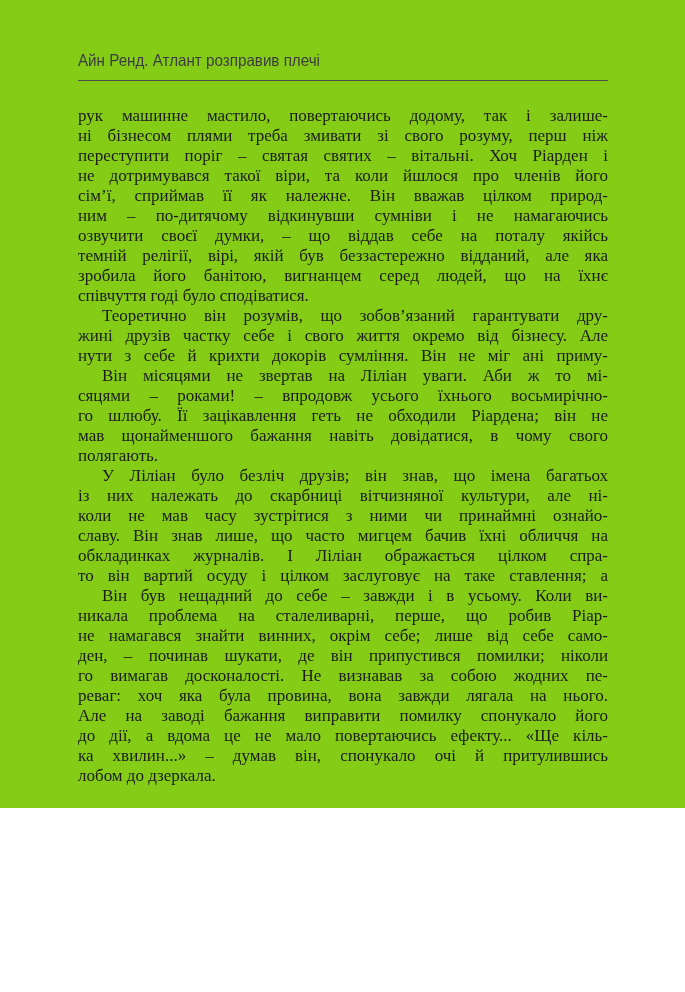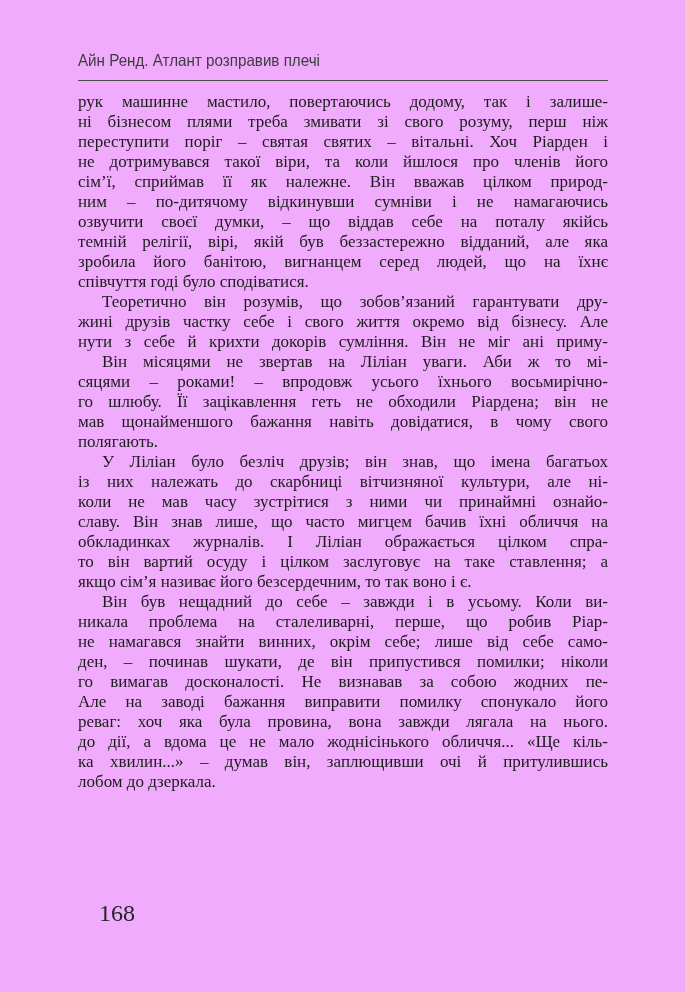--- a/index.html
+++ b/index.html
@@ -3,22 +3,22 @@
 <meta charset="utf-8">
 <style>
   html, body {
     margin: 0;
     padding: 0;
     background: #ffffff;
   }
   .page {
     position: relative;
     width: 685px;
-    height: 992px;
-    background: #f0abfc;
+    height: 808px;
+    background: #84cc16;
     font-family: "Liberation Serif", serif;
     color: #1c1c1c;
     overflow: hidden;
   }
   .running-head {
     position: absolute;
     left: 78px;
     top: 51px;
     width: 530px;
     font-family: "Liberation Sans", sans-serif;
@@ -33,21 +33,21 @@
     position: absolute;
     left: 78px;
     top: 80px;
     width: 530px;
     height: 0;
     border-top: 1.4px solid #4c4c4c;
   }
   .body-text {
     position: absolute;
     left: 78px;
-    top: 92px;
+    top: 106px;
     width: 530px;
   }
   .text-line {
     font-size: 17px;
     line-height: 20px;
     text-align: justify;
     text-align-last: justify;
     white-space: normal;
   }
   .text-line.para-end {
@@ -91,26 +91,25 @@
       <div class="text-line">сяцями – роками! – впродовж усього їхнього восьмирічно-</div>
       <div class="text-line">го шлюбу. Її зацікавлення геть не обходили Ріардена; він не</div>
       <div class="text-line">мав щонайменшого бажання навіть довідатися, в чому свого</div>
       <div class="text-line para-end">полягають.</div>
       <div class="text-line para-start-indent">У Ліліан було безліч друзів; він знав, що імена багатьох</div>
       <div class="text-line">із них належать до скарбниці вітчизняної культури, але ні-</div>
       <div class="text-line">коли не мав часу зустрітися з ними чи принаймні ознайо-</div>
       <div class="text-line">славу. Він знав лише, що часто мигцем бачив їхні обличчя на</div>
       <div class="text-line">обкладинках журналів. І Ліліан ображається цілком спра-</div>
       <div class="text-line">то він вартий осуду і цілком заслуговує на таке ставлення; а</div>
-      <div class="text-line para-end">якщо сім’я називає його безсердечним, то так воно і є.</div>
       <div class="text-line para-start-indent">Він був нещадний до себе – завжди і в усьому. Коли ви-</div>
       <div class="text-line">никала проблема на сталеливарні, перше, що робив Ріар-</div>
       <div class="text-line">не намагався знайти винних, окрім себе; лише від себе само-</div>
       <div class="text-line">ден, – починав шукати, де він припустився помилки; ніколи</div>
       <div class="text-line">го вимагав досконалості. Не визнавав за собою жодних пе-</div>
+      <div class="text-line">реваг: хоч яка була провина, вона завжди лягала на нього.</div>
       <div class="text-line">Але на заводі бажання виправити помилку спонукало його</div>
-      <div class="text-line">реваг: хоч яка була провина, вона завжди лягала на нього.</div>
-      <div class="text-line">до дії, а вдома це не мало жоднісінького обличчя... «Ще кіль-</div>
-      <div class="text-line">ка хвилин...» – думав він, заплющивши очі й притулившись</div>
+      <div class="text-line">до дії, а вдома це не мало повертаючись ефекту... «Ще кіль-</div>
+      <div class="text-line">ка хвилин...» – думав він, спонукало очі й притулившись</div>
       <div class="text-line para-end">лобом до дзеркала.</div>
     </div>
   <div class="page-number">168</div>
 </div>
 
 </body></html>

